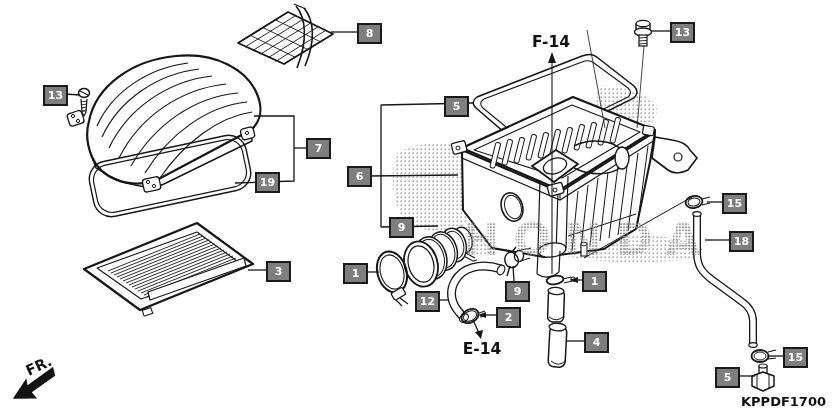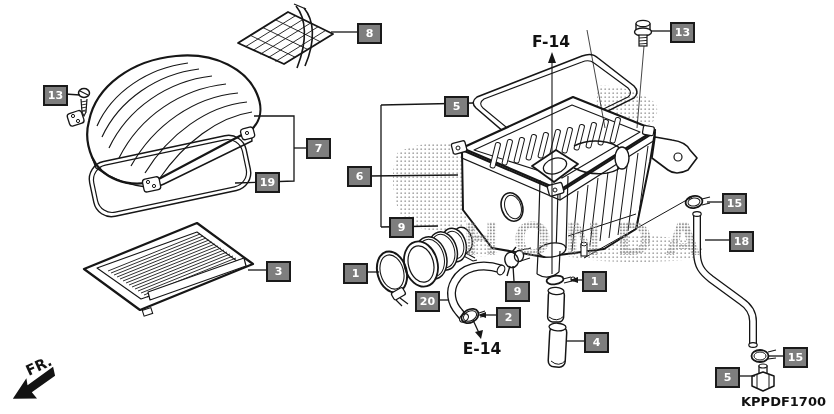--- a/index.html
+++ b/index.html
@@ -317,21 +317,21 @@
   <div class="co" style="left:496px;top:307px">2</div>
   <div class="co" style="left:266px;top:261px">3</div>
   <div class="co" style="left:584px;top:332px">4</div>
   <div class="co" style="left:444px;top:96px">5</div>
   <div class="co" style="left:347px;top:166px">6</div>
   <div class="co" style="left:306px;top:138px">7</div>
   <div class="co" style="left:357px;top:23px">8</div>
   <div class="co" style="left:389px;top:217px">9</div>
   <div class="co" style="left:505px;top:281px">9</div>
   <div class="co" style="left:715px;top:367px">5</div>
-  <div class="co" style="left:415px;top:291px">20</div>
+  <div class="co" style="left:415px;top:291px">12</div>
   <div class="co" style="left:670px;top:22px">13</div>
   <div class="co" style="left:43px;top:85px">13</div>
   <div class="co" style="left:722px;top:193px">15</div>
   <div class="co" style="left:783px;top:347px">15</div>
   <div class="co" style="left:729px;top:231px">18</div>
   <div class="co" style="left:343px;top:263px">1</div>
   <div class="co" style="left:255px;top:172px">19</div>
 </div>
 
 </body></html>

